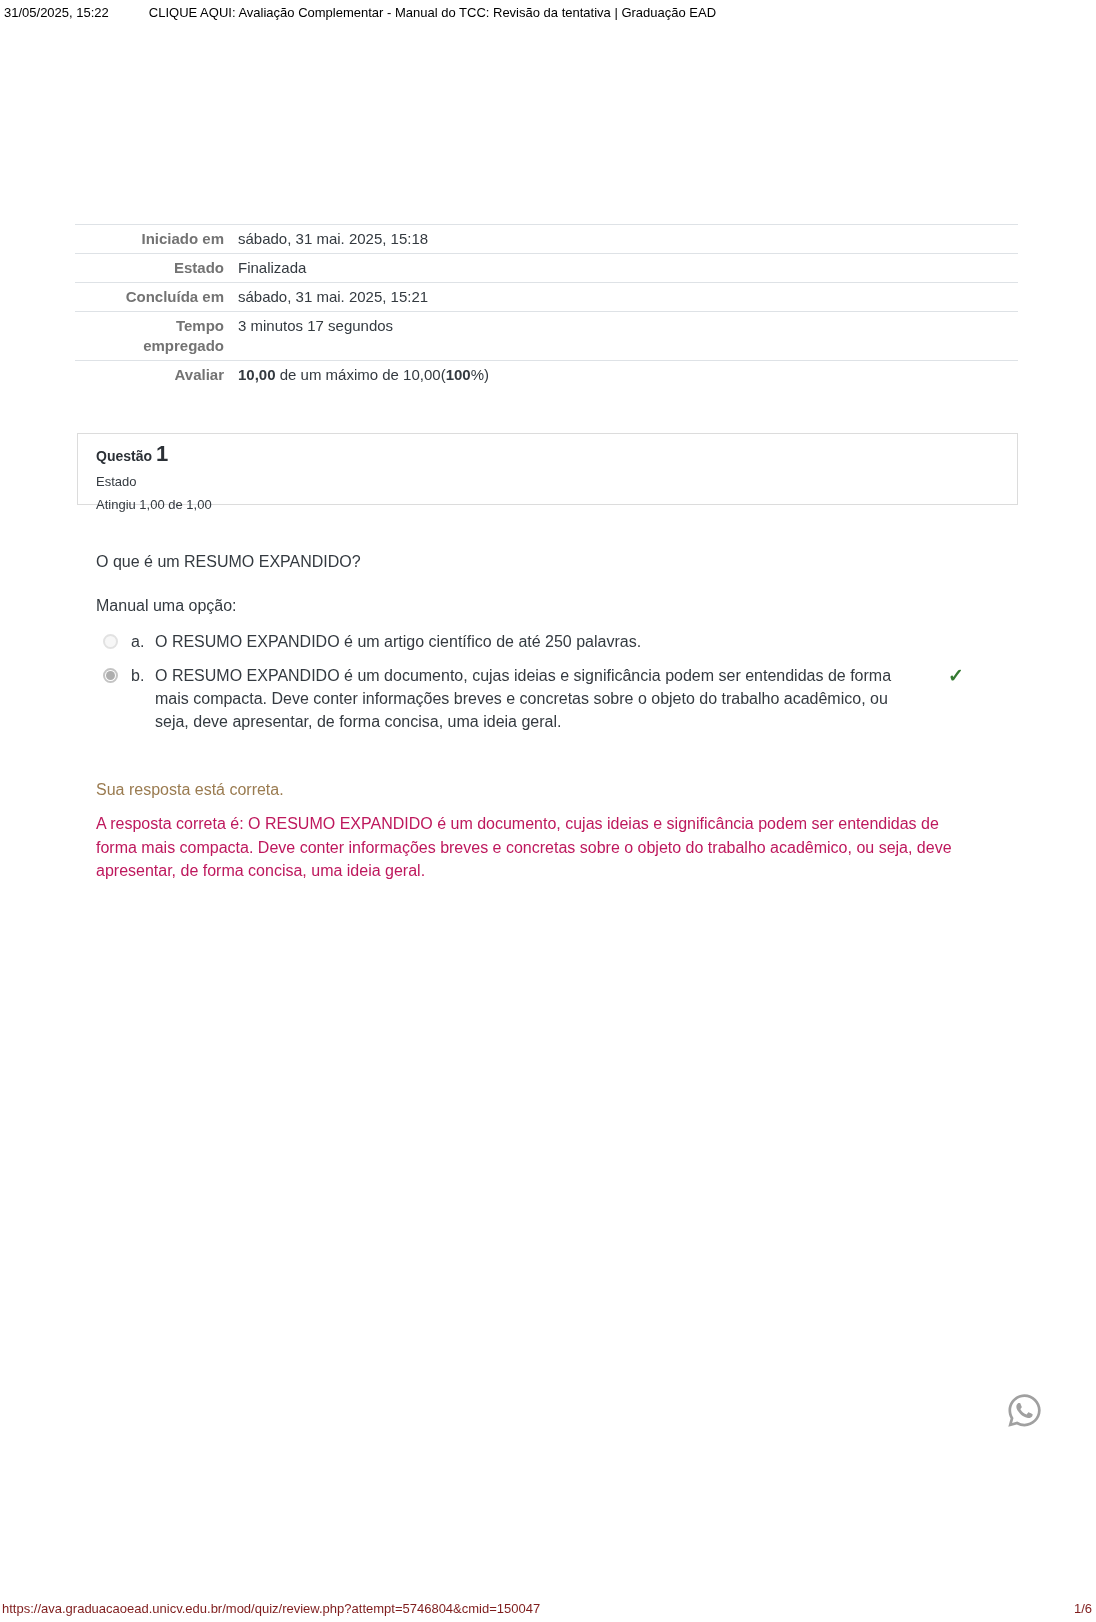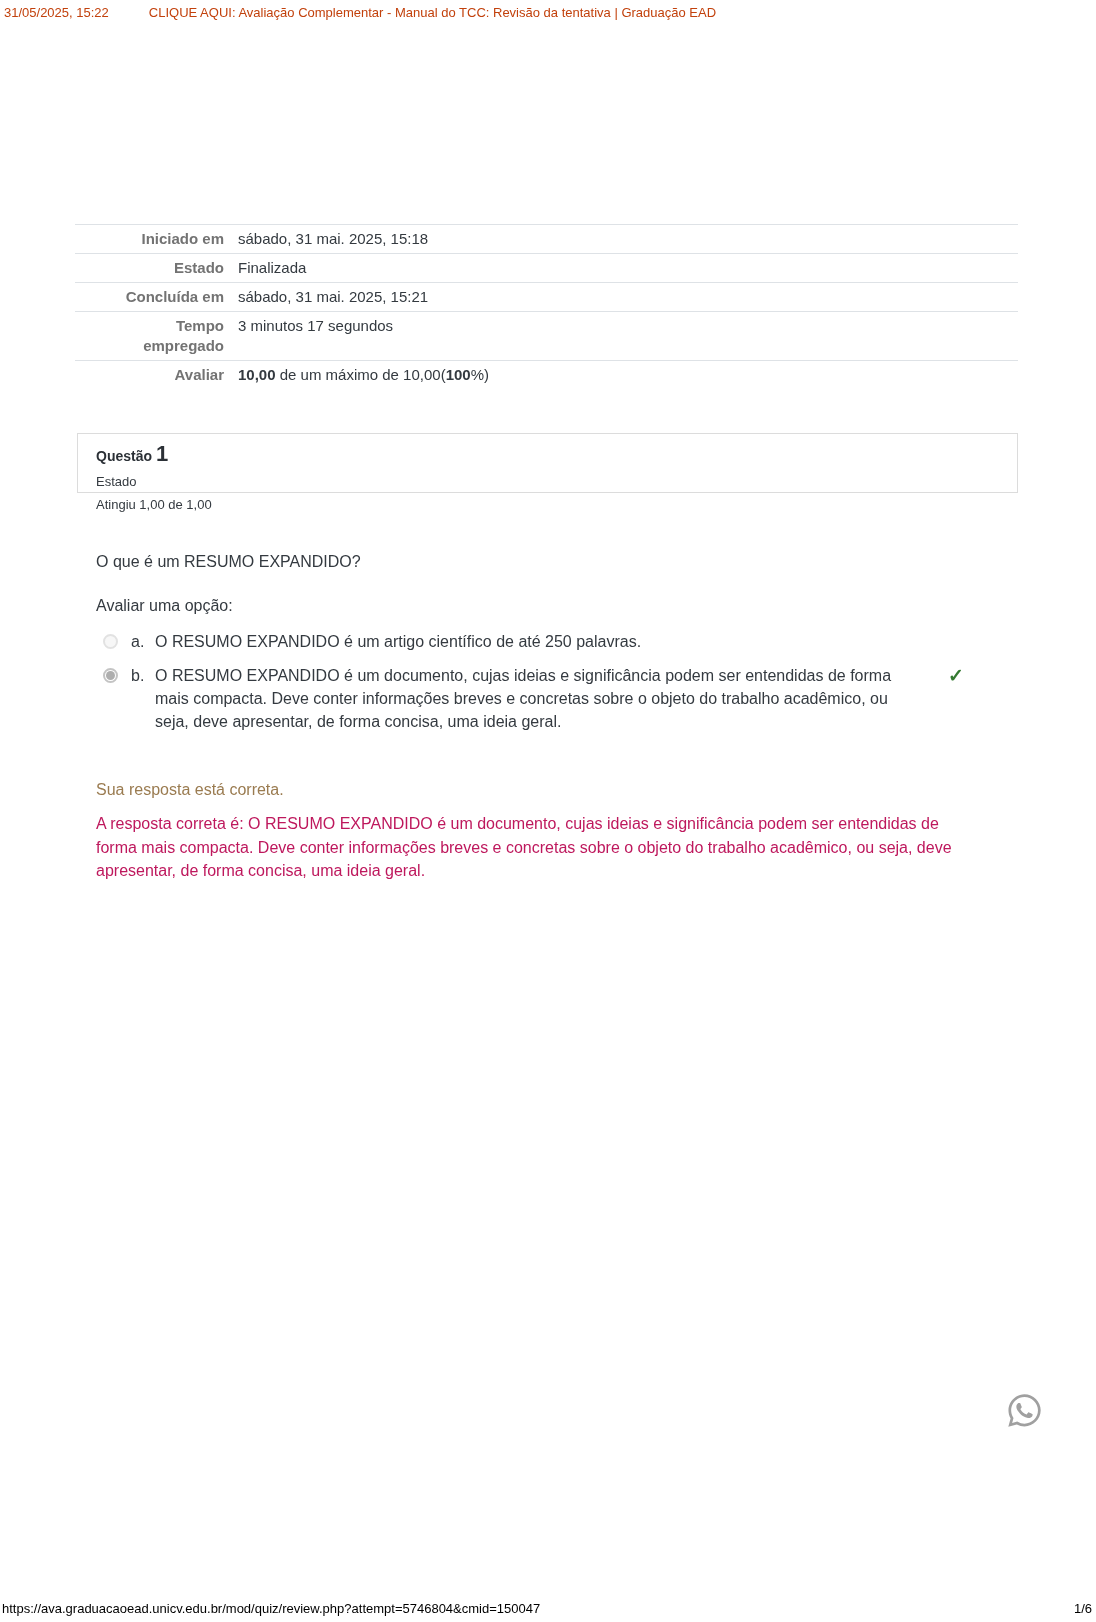--- a/index.html
+++ b/index.html
@@ -11,44 +11,44 @@
     background:#ffffff;
     font-family:"Liberation Sans", sans-serif;
     color:#343a40;
     overflow:hidden;
   }
 
   
   .print-header {
     position:absolute; top:5px; left:4px; right:4px;
     display:flex; align-items:flex-start;
-    font-size:13px; color:#c2410c;
+    font-size:13px; color:#000000;
   }
   .print-header .dt { white-space:nowrap; }
   .print-header .title { flex:1; text-align:left; padding-left:40px; }
   .print-footer {
     position:absolute; top:1601px; left:2px; right:4px;
     display:flex; justify-content:space-between;
-    font-size:13px; color:#000000;
+    font-size:13px; color:#7f1d1d;
   }
 
   
   .summary { position:absolute; top:224px; left:75px; width:943px; font-size:15px; }
   .srow { display:flex; border-top:1px solid #dee2e6; padding:4px 0; }
   .srow .label {
     width:149px; text-align:right; font-weight:bold; color:#737373;
     line-height:20px;
   }
   .srow .label span { display:inline-block; max-width:122px; }
   .srow .value { padding-left:14px; line-height:20px; }
   .srow .value b { font-weight:bold; }
 
   
   .qinfo {
-    position:absolute; top:433px; left:77px; width:941px; height:60px;
+    position:absolute; top:433px; left:77px; width:941px; height:72px;
     border:1px solid #dcdcdc; background:#fff;
     padding:7px 0 0 18px;
   }
   .qinfo .qno { font-size:14px; font-weight:bold; color:#2b3036; }
   .qinfo .qno .num { font-size:22px; margin-left:4px; }
   .qinfo .qstate { font-size:13px; margin-top:7px; }
   .qinfo .qgrade { font-size:13px; margin-top:8px; }
 
   
   .qtext { position:absolute; top:553px; left:96px; font-size:16px; }
@@ -120,21 +120,21 @@
     </div>
   </div>
 
   <div class="qinfo">
     <div class="qno"><span>Questão</span><span class="num">1</span></div>
     <div class="qstate">Estado</div>
     <div class="qgrade">Atingiu 1,00 de 1,00</div>
   </div>
 
   <div class="qtext">O que é um RESUMO EXPANDIDO?</div>
-  <div class="qprompt">Avaliar uma opção:</div>
+  <div class="qprompt">Manual uma opção:</div>
 
   <div class="options">
     <div class="option">
       <span class="radio unchecked"></span>
       <span class="opt-letter">a.</span>
       <span class="opt-text">O RESUMO EXPANDIDO é um artigo científico de até 250 palavras.</span>
     </div>
     <div class="option">
       <span class="radio checked"></span>
       <span class="opt-letter">b.</span>

